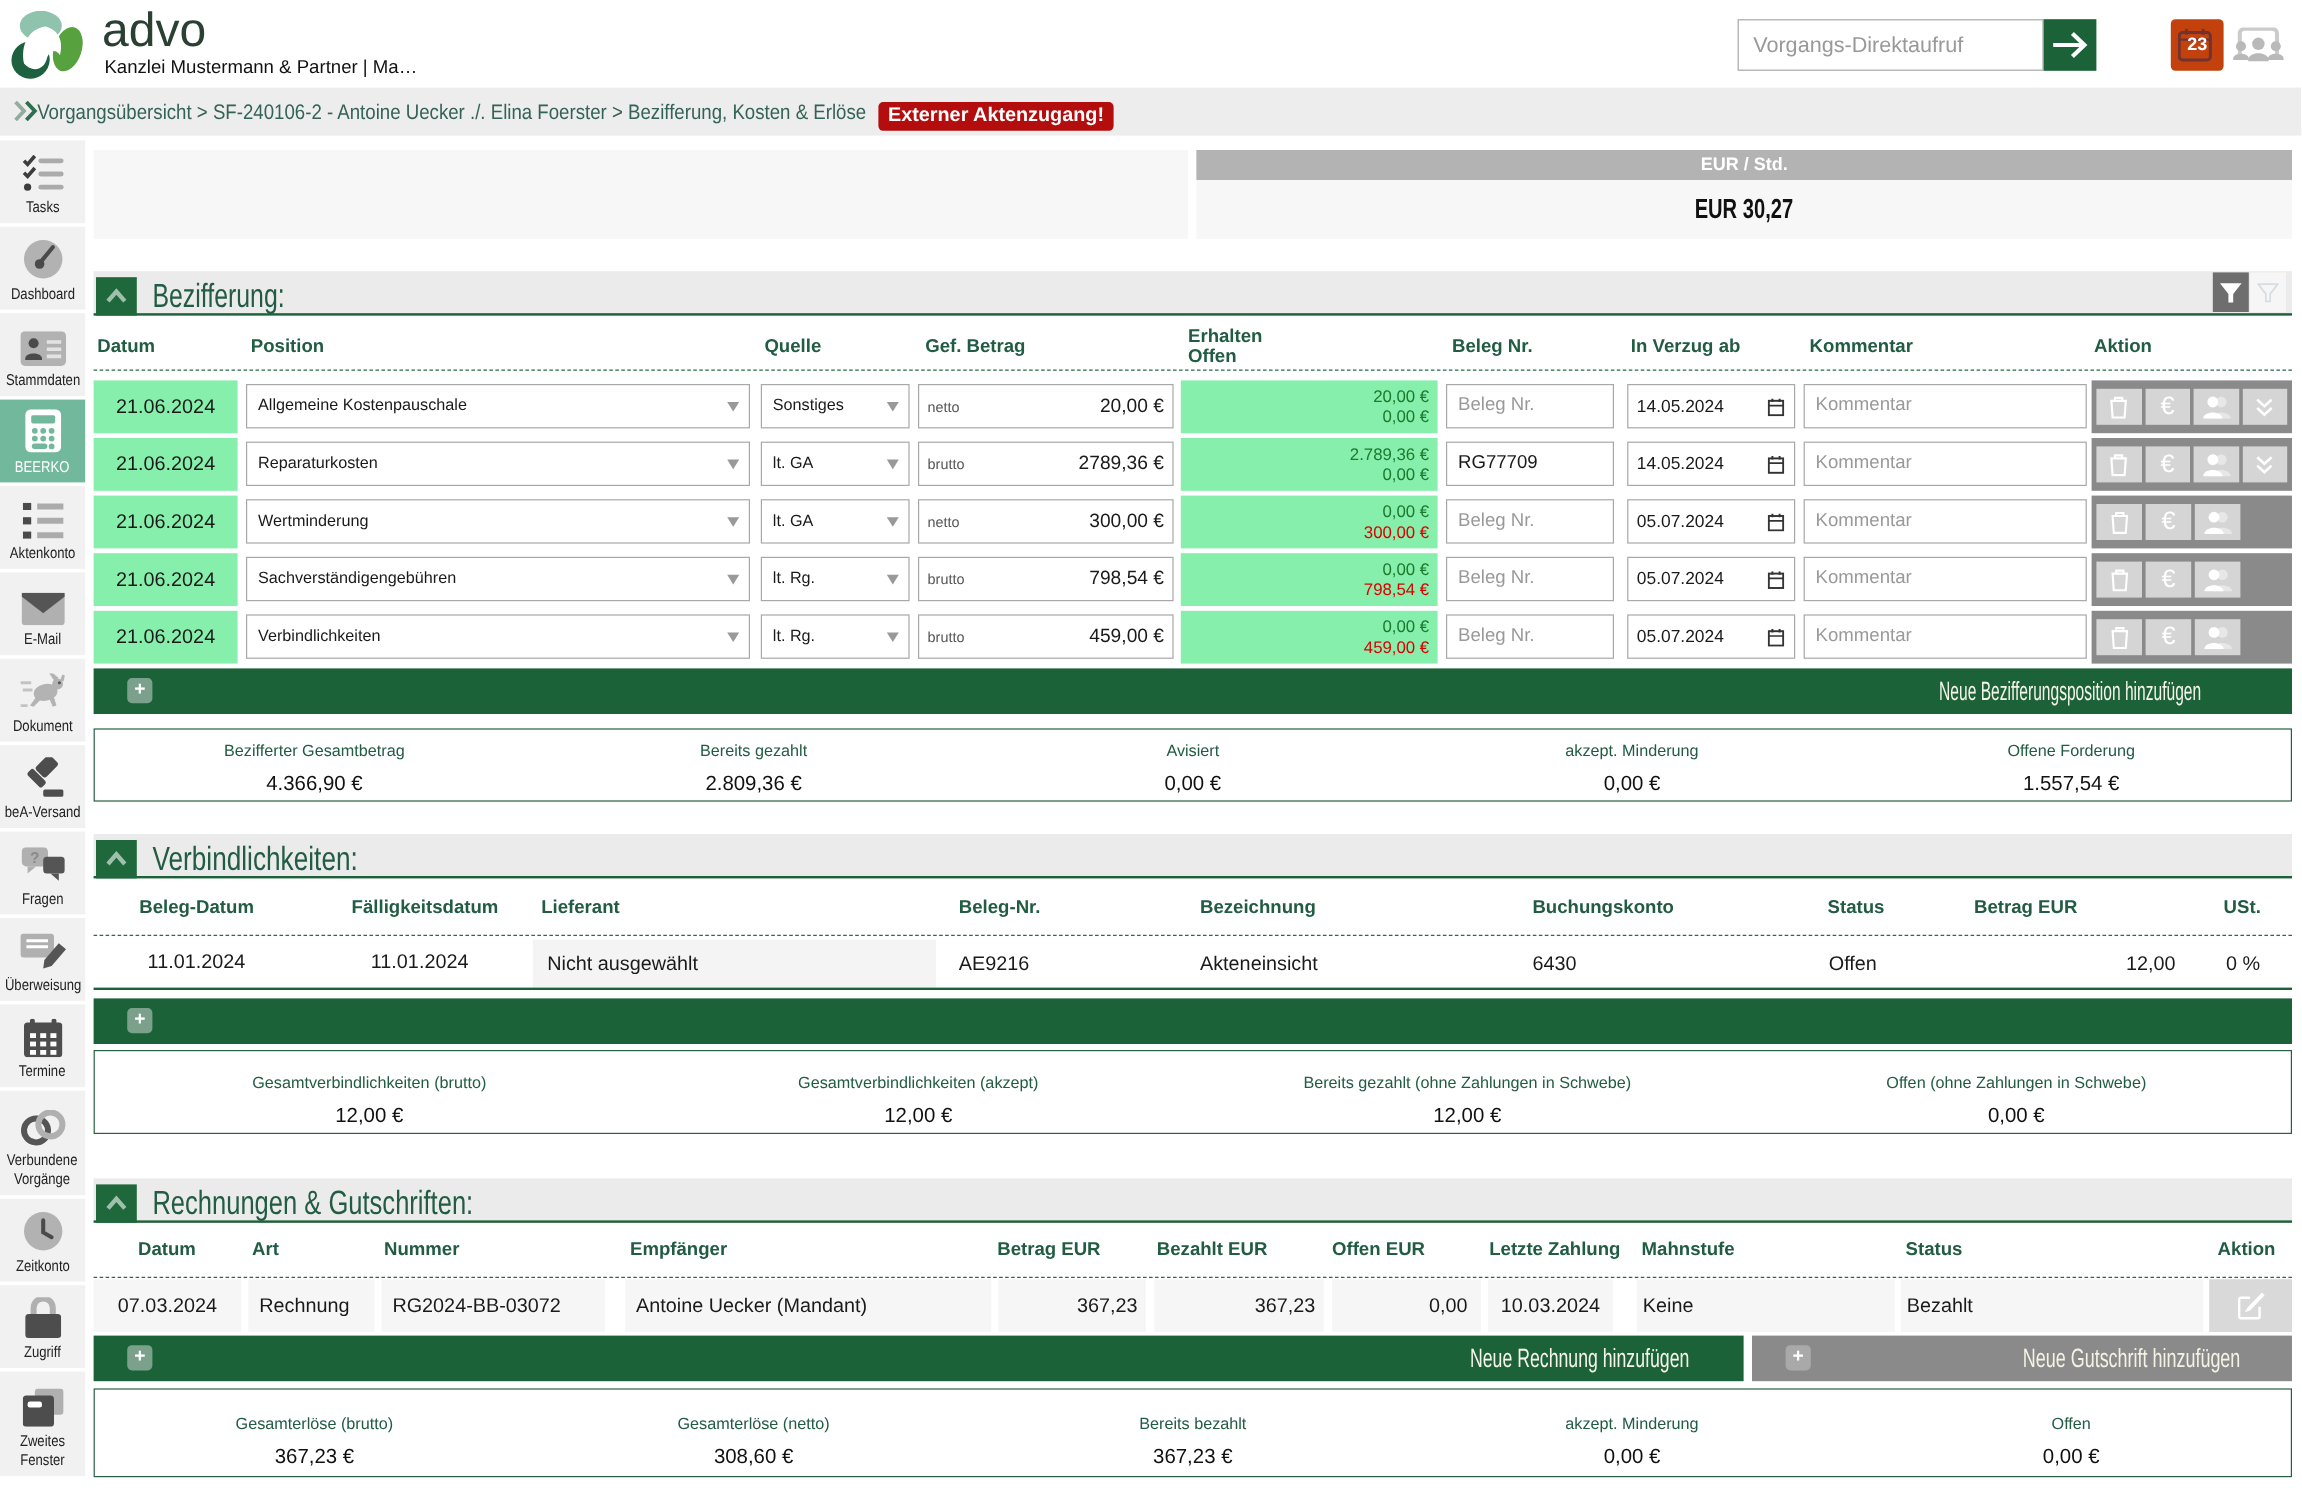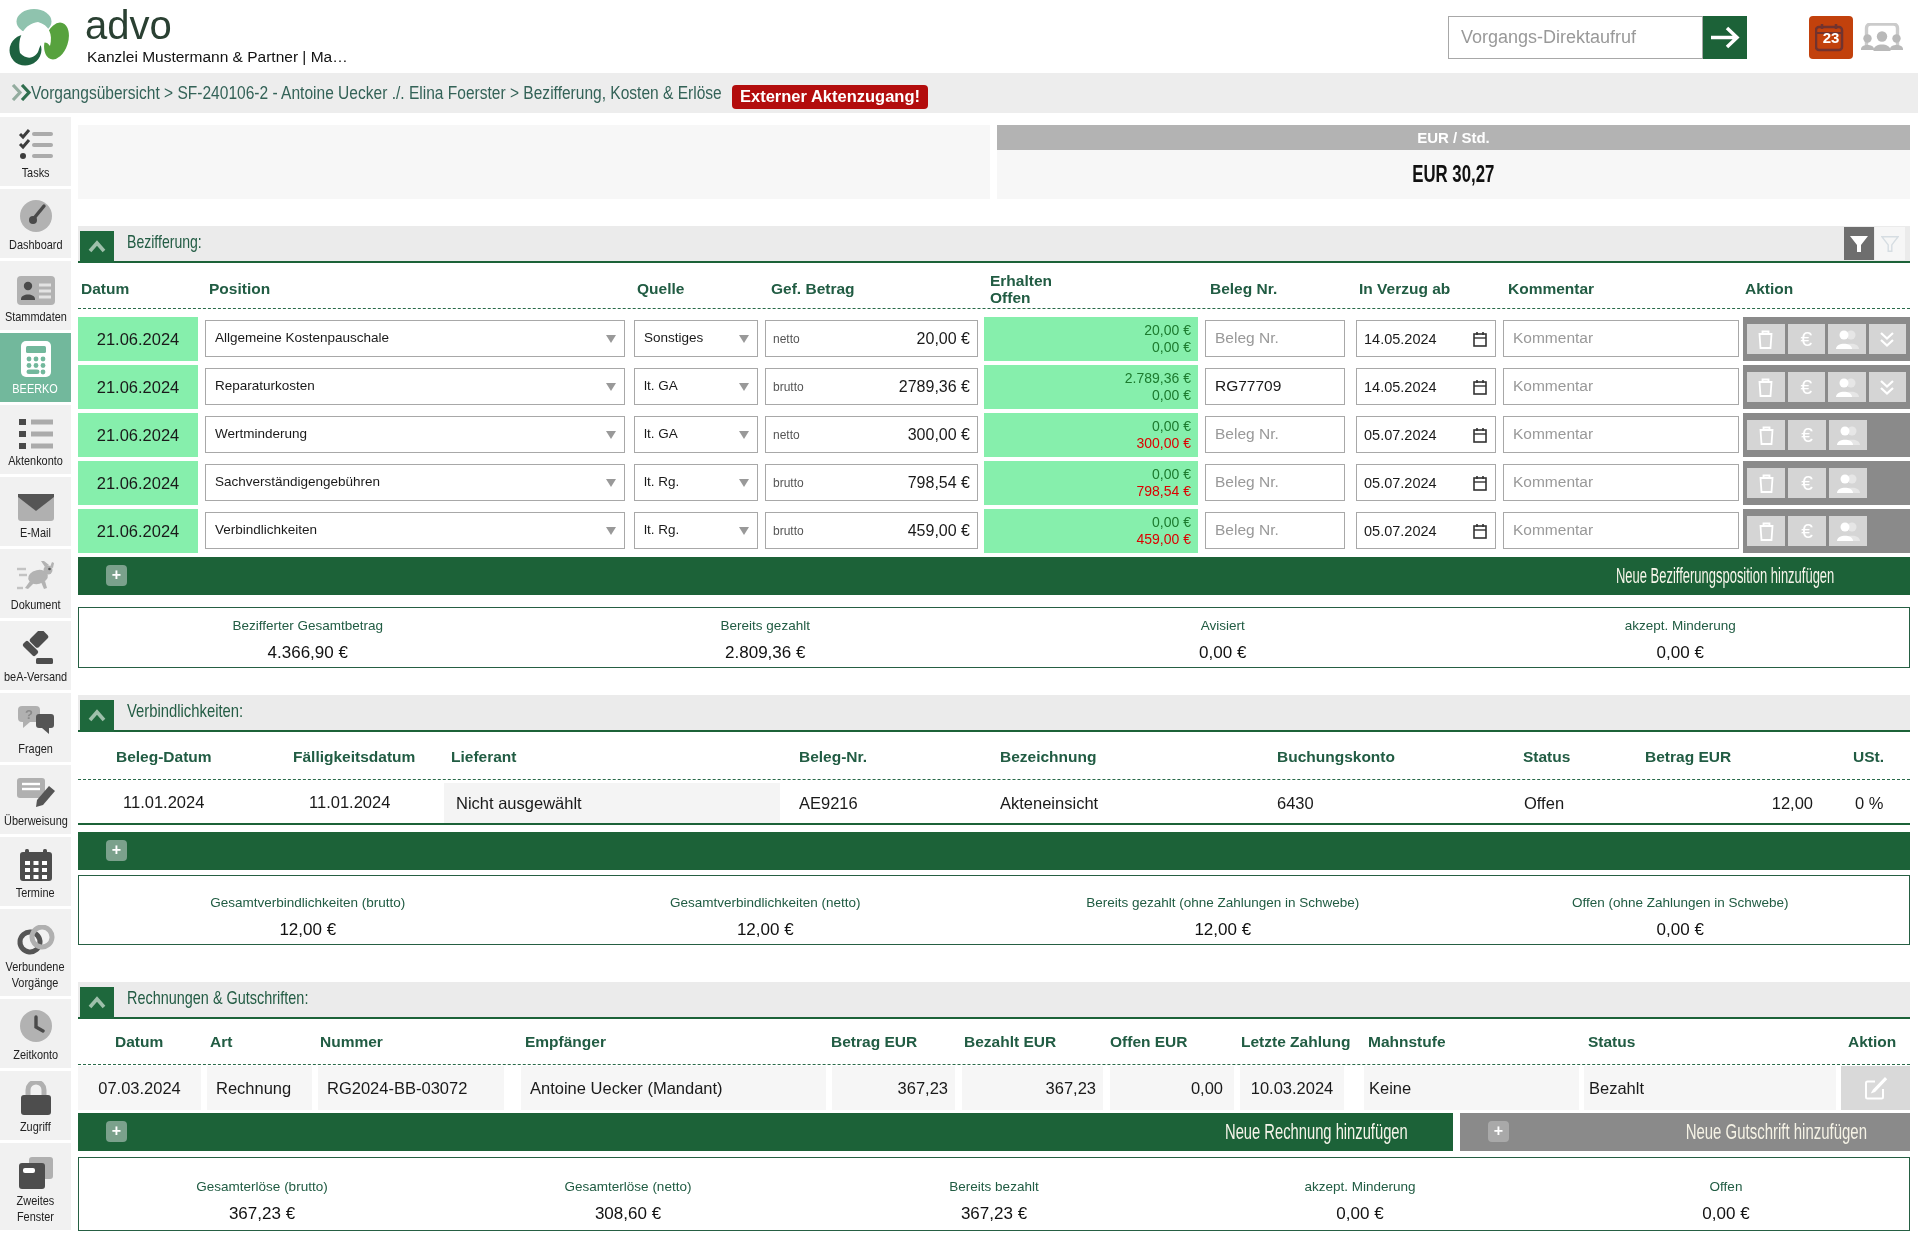--- a/index.html
+++ b/index.html
@@ -27,21 +27,21 @@
 .sbitem { position:absolute; left:0; width:71px; background:#f1f1f1; display:flex;
   flex-direction:column; align-items:center; justify-content:flex-end; padding-bottom:6px; }
 .sbitem .lbl { font-size:13px; color:#222; text-align:center; line-height:15.5px; margin-top:4px; white-space:nowrap; transform:scaleX(0.84); }
 .sbitem.active { background:#72b89c; }
 .sbitem.active .lbl { color:#fff; }
 
 
 .secbar { position:absolute; left:78px; width:1832px; height:37px; background:#ebebeb;
   border-bottom:2px solid #1c6238; }
 .secbtn { position:absolute; left:2px; top:5px; width:34px; height:32px; background:#1e683c; display:flex;align-items:center;justify-content:center; }
-.sectitle { position:absolute; left:49px; top:5px; font-size:19px; color:#235c44; white-space:nowrap; }
+.sectitle { position:absolute; left:49px; top:5px; font-size:28px; color:#235c44; white-space:nowrap; }
 .sectitle span { display:inline-block; transform-origin:0 50%; }
 .th { position:absolute; font-size:15.5px; font-weight:bold; color:#215c43; white-space:nowrap; }
 .dotline { position:absolute; left:78px; width:1832px; border-top:1.5px dashed #2a6b4a; }
 .greenbar { position:absolute; background:#1c6238; color:#f7f5ea; }
 .greenbar .cap, .graybar .cap { position:absolute; left:56px; right:0; text-align:right; top:6px; font-size:22px; }
 .cap span { display:inline-block; white-space:nowrap; }
 .plusbtn { position:absolute; left:28px; top:8px; width:21px; height:21px; background:#7ba18c;
   border-radius:4px; color:#fff; font-weight:bold; font-size:16px; text-align:center; line-height:20px; }
 .graybar { position:absolute; background:#8a8a8a; color:#f5f2e5; }
 .sumbox { position:absolute; left:78px; width:1832px; background:#fff; border:1px solid #265f43;
@@ -594,20 +594,24 @@
           <div class="sval">2.809,36 €</div>
         </div>
     <div class="col">
           <div class="slbl">Avisiert</div>
           <div class="sval">0,00 €</div>
         </div>
     <div class="col">
           <div class="slbl">akzept. Minderung</div>
           <div class="sval">0,00 €</div>
         </div>
+    <div class="col">
+          <div class="slbl">Offene Forderung</div>
+          <div class="sval">1.557,54 €</div>
+        </div>
   </div>
 
   <div class="secbar" style="top:695px">
     <div class="secbtn">
           <svg width="30" height="30" viewBox="0 0 30 30">
             <path d="M8 19 L15 11 L22 19" stroke="#9fc0ab" stroke-width="3.6" fill="none"></path>
           </svg>
         </div>
     <div class="sectitle"><span style="transform:scaleX(0.78)">Verbindlichkeiten:</span></div>
   </div>
@@ -633,21 +637,21 @@
   <div class="abs" style="left:78px;top:823px;width:1832px;height:2px;background:#1c6238"></div>
   <div class="greenbar" style="left:78px;top:832px;width:1832px;height:38px">
     <div class="plusbtn">+</div>
   </div>
   <div class="sumbox" style="top:875px;height:70px;--mt:19px">
     <div class="col">
           <div class="slbl">Gesamtverbindlichkeiten (brutto)</div>
           <div class="sval">12,00 €</div>
         </div>
     <div class="col">
-          <div class="slbl">Gesamtverbindlichkeiten (netto)</div>
+          <div class="slbl">Gesamtverbindlichkeiten (akzept)</div>
           <div class="sval">12,00 €</div>
         </div>
     <div class="col">
           <div class="slbl">Bereits gezahlt (ohne Zahlungen in Schwebe)</div>
           <div class="sval">12,00 €</div>
         </div>
     <div class="col">
           <div class="slbl">Offen (ohne Zahlungen in Schwebe)</div>
           <div class="sval">0,00 €</div>
         </div>

